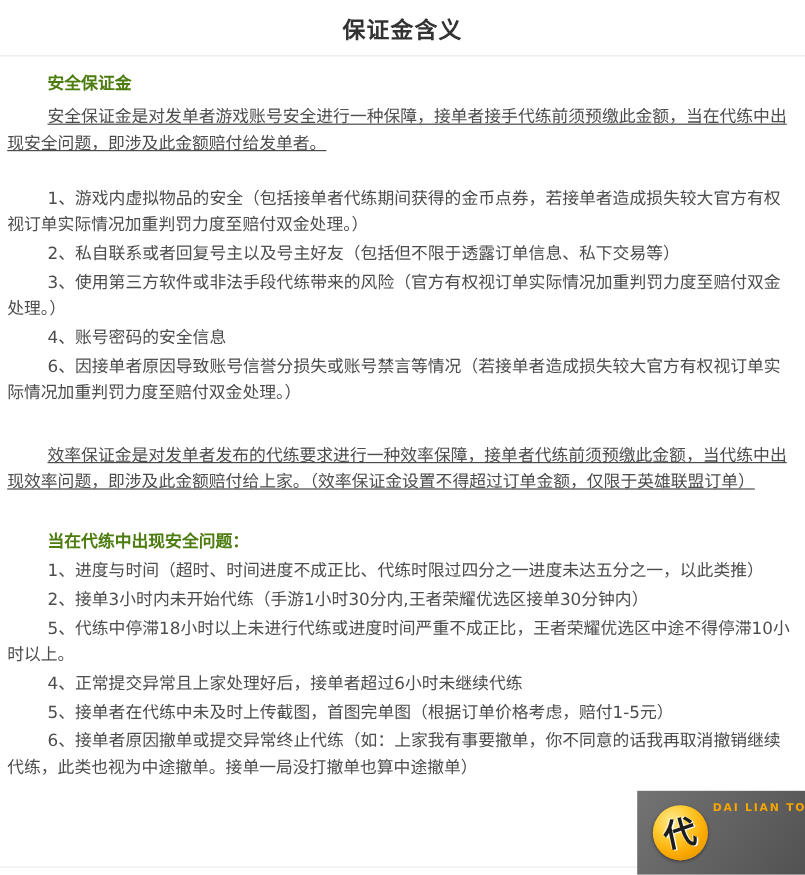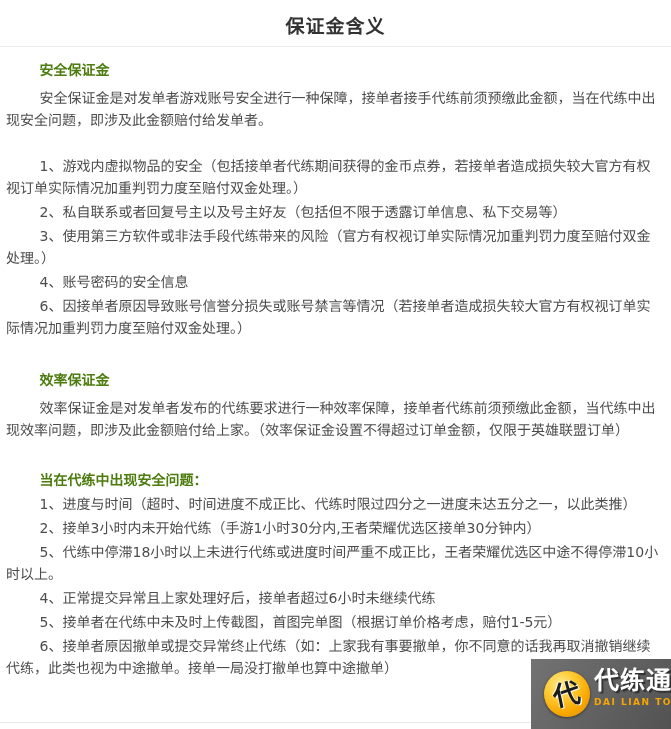--- a/index.html
+++ b/index.html
@@ -37,20 +37,21 @@
   .section-heading {
     margin: 0;
     font-weight: bold;
     color: #4d7c0f;
     text-indent: 2.4em;
     font-size: 14px;
   }
   p.para {
     margin: 6px 0 0 0;
     text-indent: 2.4em;
+    text-decoration: underline;
   }
   p.item {
     margin: 2px 0 0 0;
     text-indent: 2.4em;
   }
   section.gap-md { margin-top: 24px; }
   section.gap-lg { margin-top: 30px; }
   section.gap-xl { margin-top: 28px; }
 
   
@@ -132,21 +133,20 @@
 
     <section class="gap-md">
       <p class="item">1、游戏内虚拟物品的安全（包括接单者代练期间获得的金币点券，若接单者造成损失较大官方有权视订单实际情况加重判罚力度至赔付双金处理。）</p>
       <p class="item">2、私自联系或者回复号主以及号主好友（包括但不限于透露订单信息、私下交易等）</p>
       <p class="item">3、使用第三方软件或非法手段代练带来的风险（官方有权视订单实际情况加重判罚力度至赔付双金处理。）</p>
       <p class="item">4、账号密码的安全信息</p>
       <p class="item">6、因接单者原因导致账号信誉分损失或账号禁言等情况（若接单者造成损失较大官方有权视订单实际情况加重判罚力度至赔付双金处理。）</p>
     </section>
 
     <section class="gap-lg">
-      <div class="section-heading">效率保证金</div>
       <p class="para">效率保证金是对发单者发布的代练要求进行一种效率保障，接单者代练前须预缴此金额，当代练中出现效率问题，即涉及此金额赔付给上家。（效率保证金设置不得超过订单金额，仅限于英雄联盟订单）</p>
     </section>
 
     <section class="gap-xl">
       <div class="section-heading">当在代练中出现安全问题：</div>
       <p class="item">1、进度与时间（超时、时间进度不成正比、代练时限过四分之一进度未达五分之一，以此类推）</p>
       <p class="item">2、接单3小时内未开始代练（手游1小时30分内,王者荣耀优选区接单30分钟内）</p>
       <p class="item">5、代练中停滞18小时以上未进行代练或进度时间严重不成正比，王者荣耀优选区中途不得停滞10小时以上。</p>
       <p class="item">4、正常提交异常且上家处理好后，接单者超过6小时未继续代练</p>
       <p class="item">5、接单者在代练中未及时上传截图，首图完单图（根据订单价格考虑，赔付1-5元）</p>
@@ -155,18 +155,17 @@
 
   </main>
 
   <div class="bottom-line"></div>
 
   <div class="watermark">
     <div class="logo-circle">
       <span class="logo-glyph">代</span>
     </div>
     <div class="brand">
-      <div class="brand-cn">代练通</div>
       <div class="brand-en">DAI LIAN TONG</div>
     </div>
   </div>
 
 </div>
 
 </body></html>

